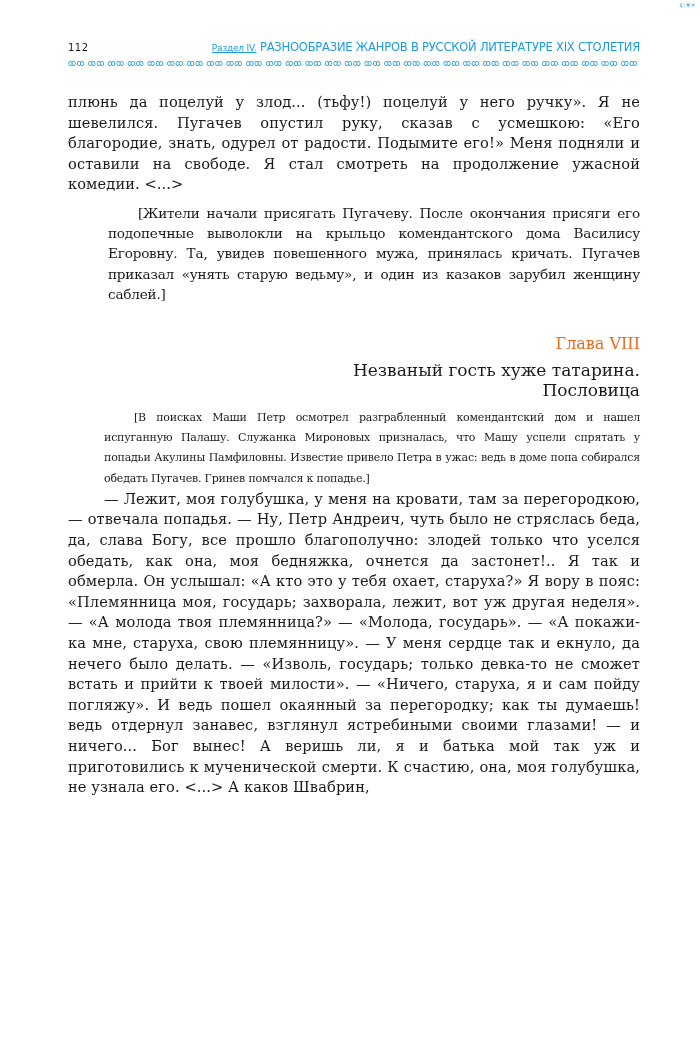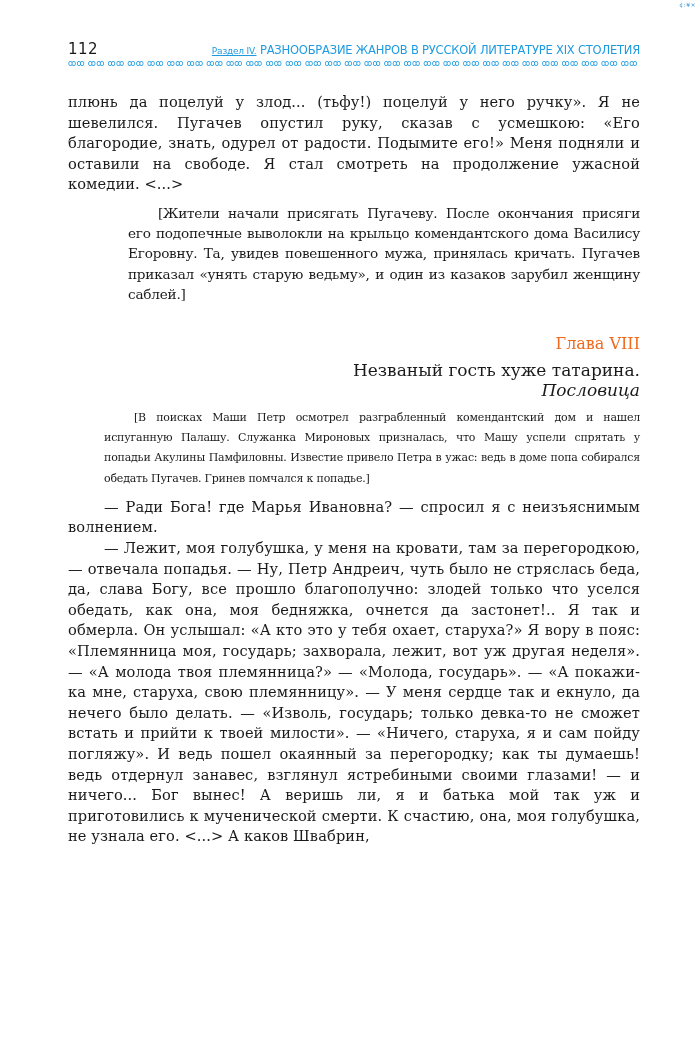--- a/index.html
+++ b/index.html
@@ -28,21 +28,21 @@
       position: absolute;
       left: 68px;
       top: 40px;
       width: 572px;
       display: flex;
       justify-content: space-between;
       align-items: baseline;
     }
     .page-number {
       font-family: "DejaVu Sans", sans-serif;
-      font-size: 15px;
+      font-size: 10px;
       color: #1a1a1a;
       letter-spacing: 0.5px;
     }
     .section-title {
       font-family: "DejaVu Sans", sans-serif;
       font-size: 11.5px;
       color: #1e9be0;
       letter-spacing: -0.2px;
       white-space: nowrap;
     }
@@ -79,21 +79,21 @@
       font-size: 14.6px;
       line-height: 20.6px;
       letter-spacing: 0.1px;
     }
     .indent {
       text-indent: 36px;
     }
     .summary {
       font-size: 13.6px;
       line-height: 20.2px;
-      margin-left: 60px;
+      margin-left: 40px;
       text-indent: 30px;
       letter-spacing: -0.2px;
     }
     .summary.first {
       margin-top: 8px;
     }
     .chapter-block {
       text-align: right;
       margin-top: 30px;
       color: #f06a1e;
@@ -107,21 +107,20 @@
       display: block;
       letter-spacing: 1.5px;
     }
     .epigraph {
       text-align: right;
       margin-top: 6px;
       font-size: 17px;
       line-height: 20px;
     }
     .epigraph-source {
-      font-style: italic;
       display: block;
     }
     .summary2 {
       margin-top: 8px;
       margin-left: 36px;
       text-indent: 30px;
       font-size: 11px;
       line-height: 20.2px;
       letter-spacing: -0.2px;
     }
@@ -153,16 +152,15 @@
     <span class="chapter-number">Глава VIII</span>
   </div>
 
   <div class="epigraph">
     <span>Незваный гость хуже татарина.</span>
     <span class="epigraph-source">Пословица</span>
   </div>
 
   <p class="summary2">[В поисках Маши Петр осмотрел разграбленный комендантский дом и нашел испуганную Палашу. Служанка Мироновых призналась, что Машу успели спрятать у попадьи Акулины Памфиловны. Известие привело Петра в ужас: ведь в доме попа собирался обедать Пугачев. Гринев помчался к попадье.]</p>
 
-  <p class="body-text indent dialog-start">— Ради Бога! где Марья Ивановна? — спросил я с неизъяснимым волнением.</p>
 
   <p class="body-text indent">— Лежит, моя голубушка, у меня на кровати, там за перегородкою, — отвечала попадья. — Ну, Петр Андреич, чуть было не стряслась беда, да, слава Богу, все прошло благополучно: злодей только что уселся обедать, как она, моя бедняжка, очнется да застонет!.. Я так и обмерла. Он услышал: «А кто это у тебя охает, старуха?» Я вору в пояс: «Племянница моя, государь; захворала, лежит, вот уж другая неделя». — «А молода твоя племянница?» — «Молода, государь». — «А покажи-ка мне, старуха, свою племянницу». — У меня сердце так и екнуло, да нечего было делать. — «Изволь, государь; только девка-то не сможет встать и прийти к твоей милости». — «Ничего, старуха, я и сам пойду погляжу». И ведь пошел окаянный за перегородку; как ты думаешь! ведь отдернул занавес, взглянул ястребиными своими глазами! — и ничего... Бог вынес! А веришь ли, я и батька мой так уж и приготовились к мученической смерти. К счастию, она, моя голубушка, не узнала его. &lt;...&gt; А каков Швабрин,</p>
 </div>
 
 </body></html>

